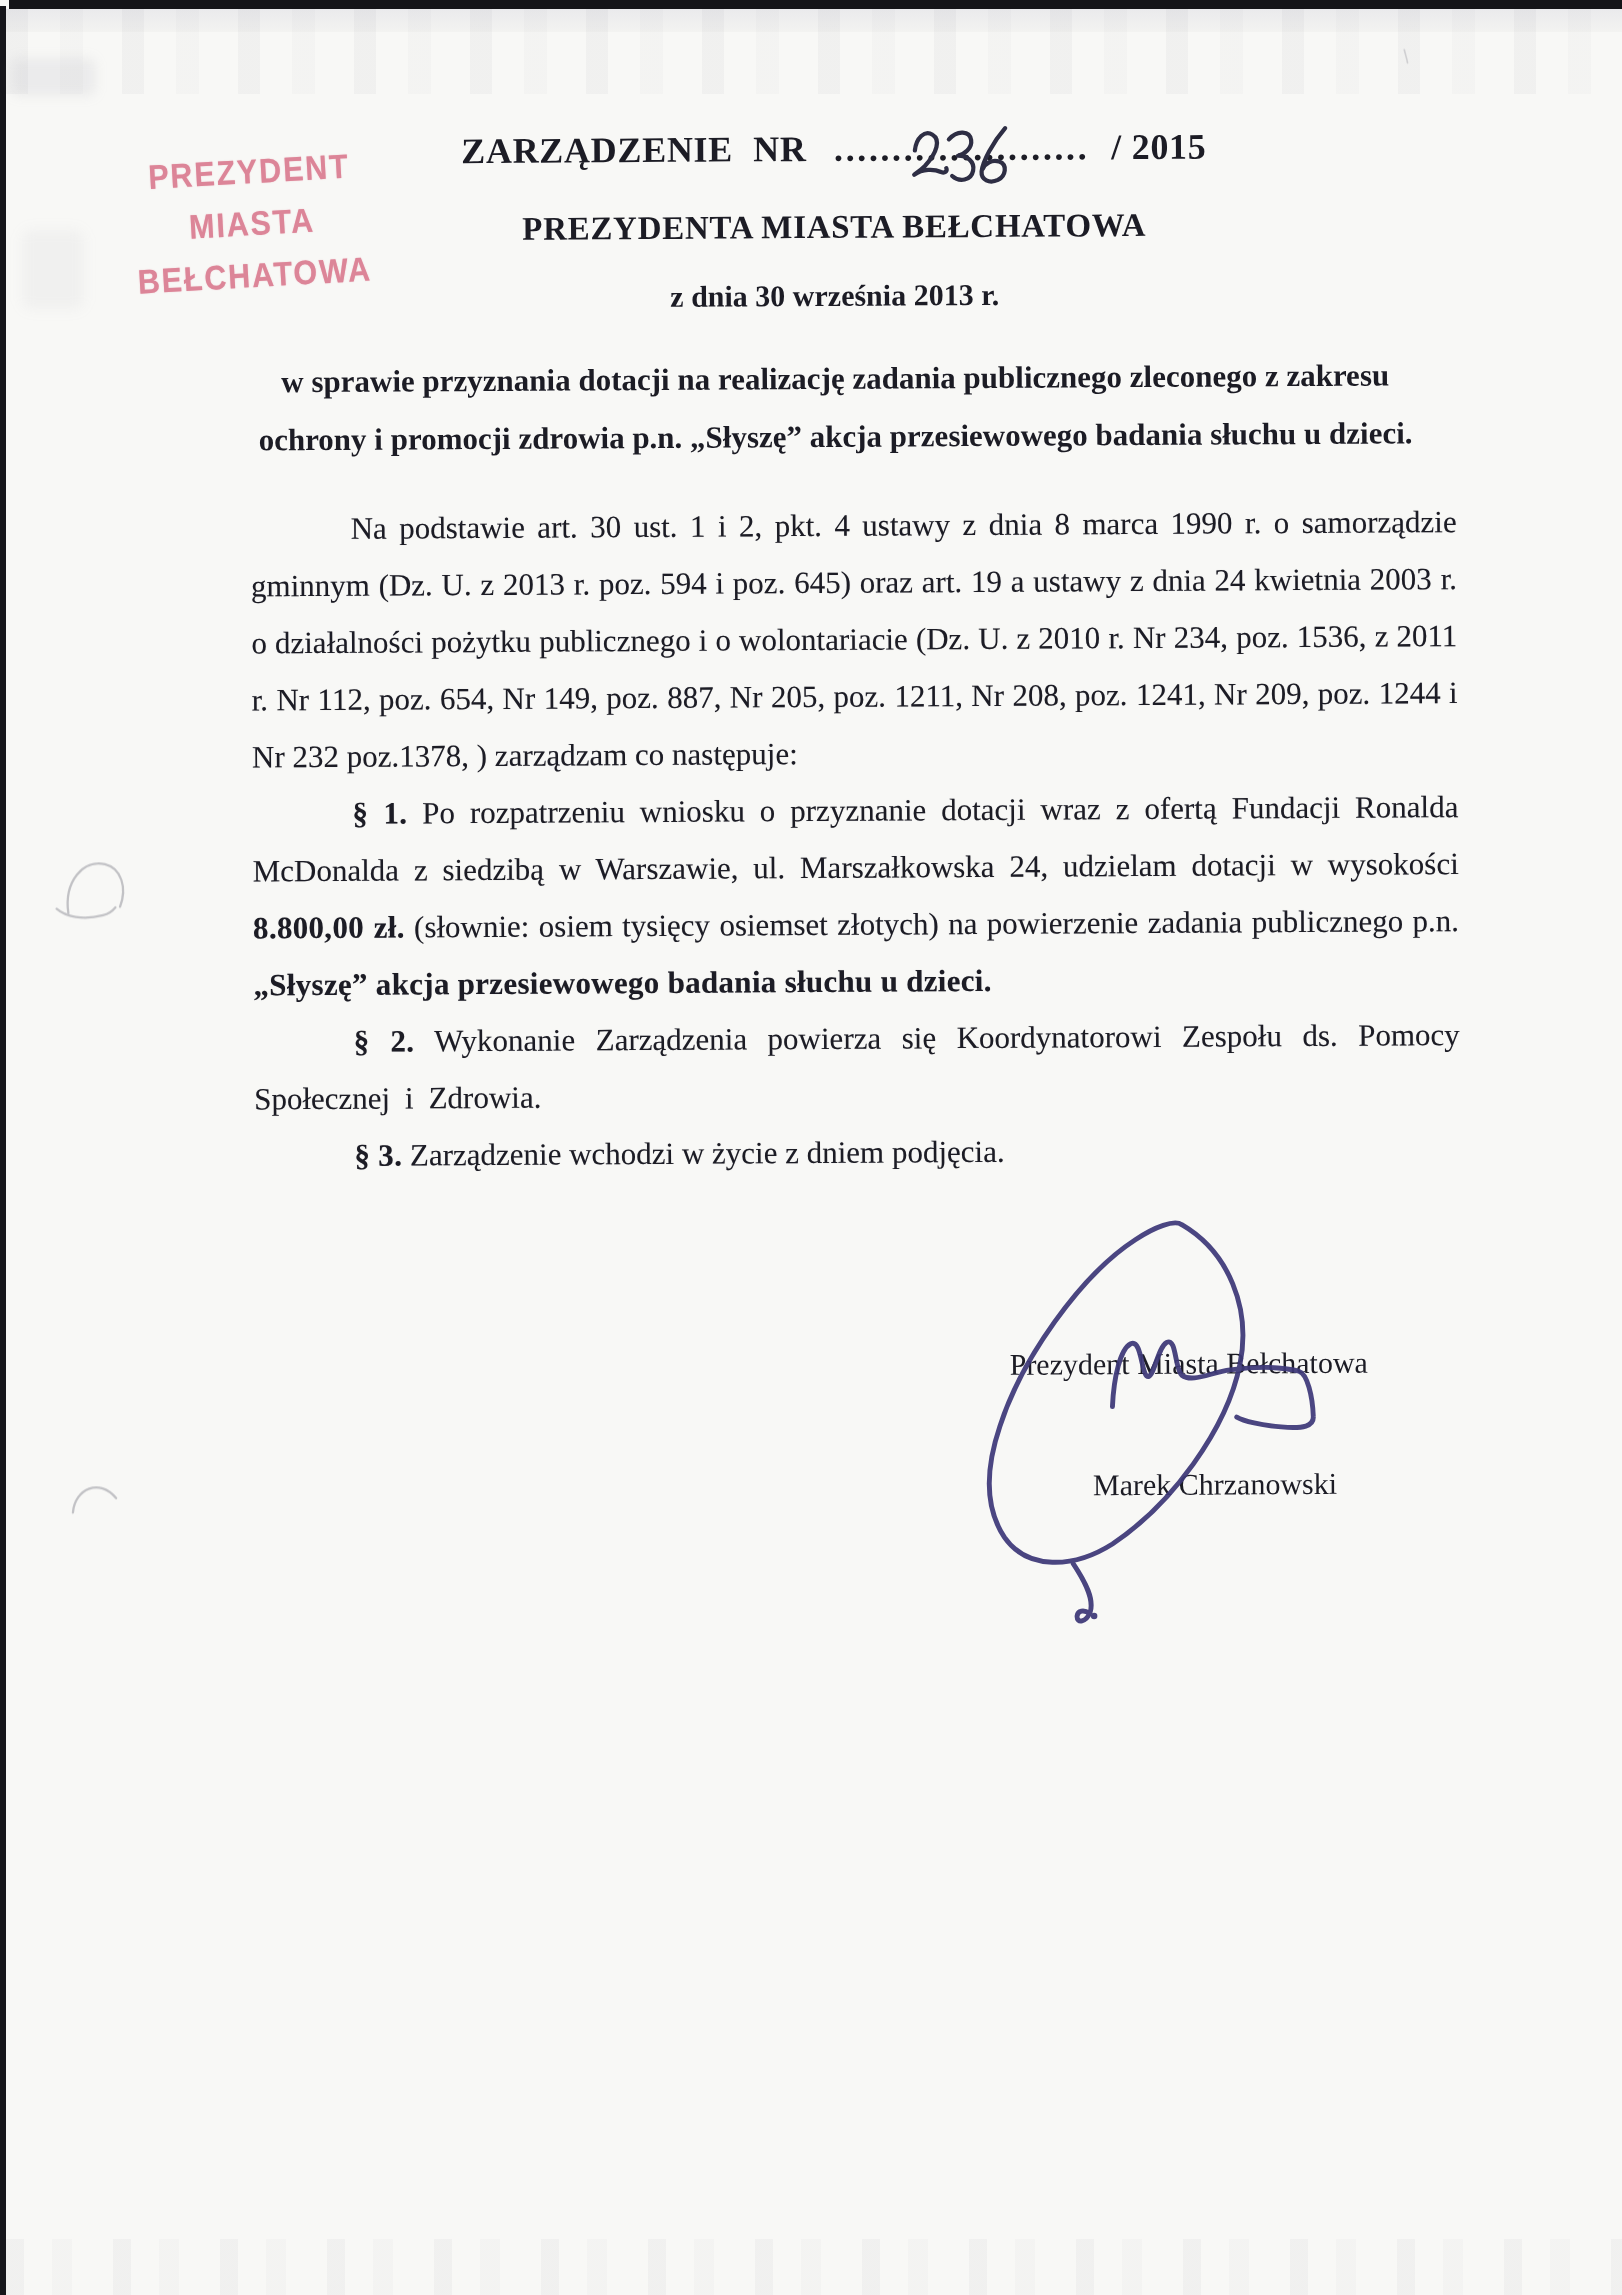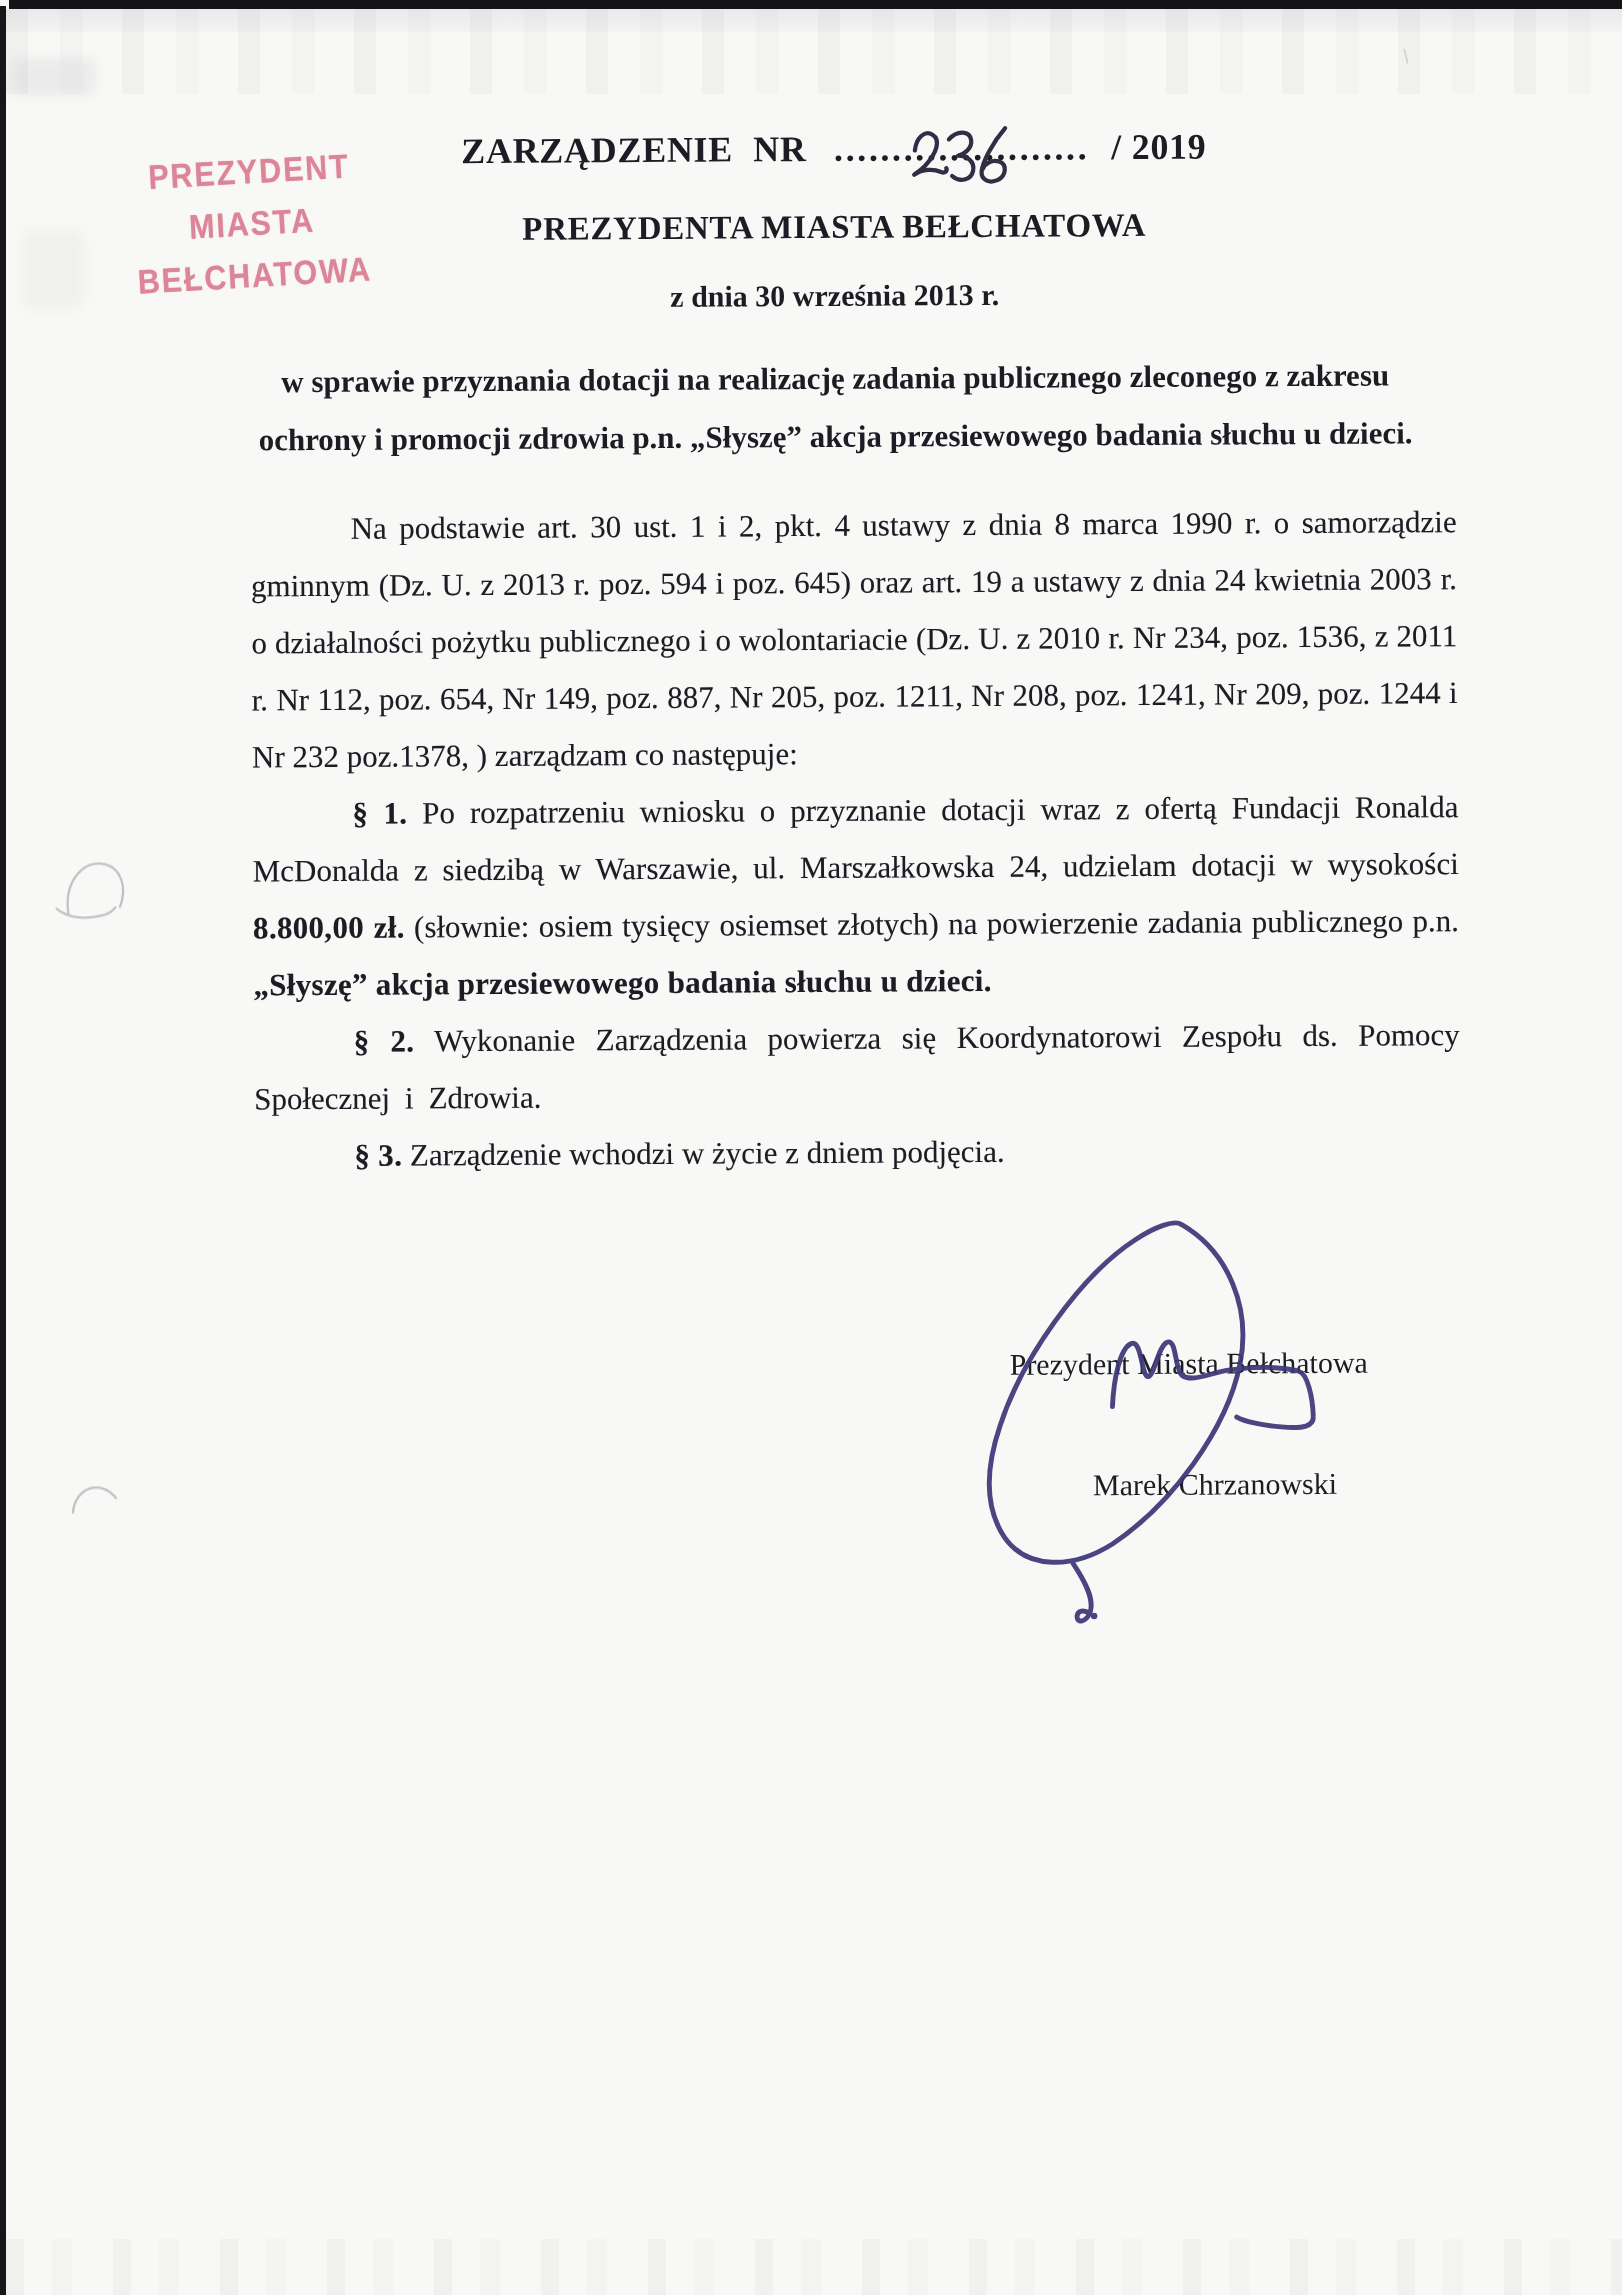--- a/index.html
+++ b/index.html
@@ -86,21 +86,21 @@
   <div class="smudge-b"></div>
 
   <div class="sheet">
 
     <div class="stamp" style="color: rgb(215, 109, 132);">
       <div>PREZYDENT MIASTA</div>
       <div>BEŁCHATOWA</div>
     </div>
 
     <div class="hline title1">
-      <span class="pre">ZARZĄDZENIE NR</span><span class="dots">......................</span><span class="suf">/ 2019</span>
+      <span class="pre">ZARZĄDZENIE NR</span><span class="dots">......................</span><span class="suf">/ 2015</span>
     </div>
     <div class="hline title2">PREZYDENTA MIASTA BEŁCHATOWA</div>
     <div class="hline title3">z dnia 30 września 2013 r.</div>
 
     <div class="subject subj1">w sprawie przyznania dotacji na realizację zadania publicznego zleconego z zakresu</div>
     <div class="subject subj2">ochrony i promocji zdrowia p.n. „Słyszę” akcja przesiewowego badania słuchu u dzieci.</div>
 
     <div class="body-text">
         <p><span>Na podstawie art. 30 ust. 1 i 2, pkt. 4 ustawy z dnia 8 marca 1990 r. o samorządzie gminnym (Dz. U. z 2013 r. poz. 594 i poz. 645) oraz art. 19 a ustawy z dnia 24 kwietnia 2003 r. o działalności pożytku publicznego i o wolontariacie (Dz. U. z 2010 r. Nr 234, poz. 1536, z 2011 r. Nr 112, poz. 654, Nr 149, poz. 887, Nr 205, poz. 1211, Nr 208, poz. 1241, Nr 209, poz. 1244 i Nr 232 poz.1378, ) zarządzam co następuje:</span></p>
         <p><b>§ 1.</b><span> Po rozpatrzeniu wniosku o przyznanie dotacji wraz z ofertą Fundacji Ronalda McDonalda z siedzibą w Warszawie, ul. Marszałkowska 24, udzielam dotacji w wysokości </span><b>8.800,00 zł.</b><span> (słownie: osiem tysięcy osiemset złotych) na powierzenie zadania publicznego p.n. </span><b>„Słyszę” akcja przesiewowego badania słuchu u dzieci.</b></p>

